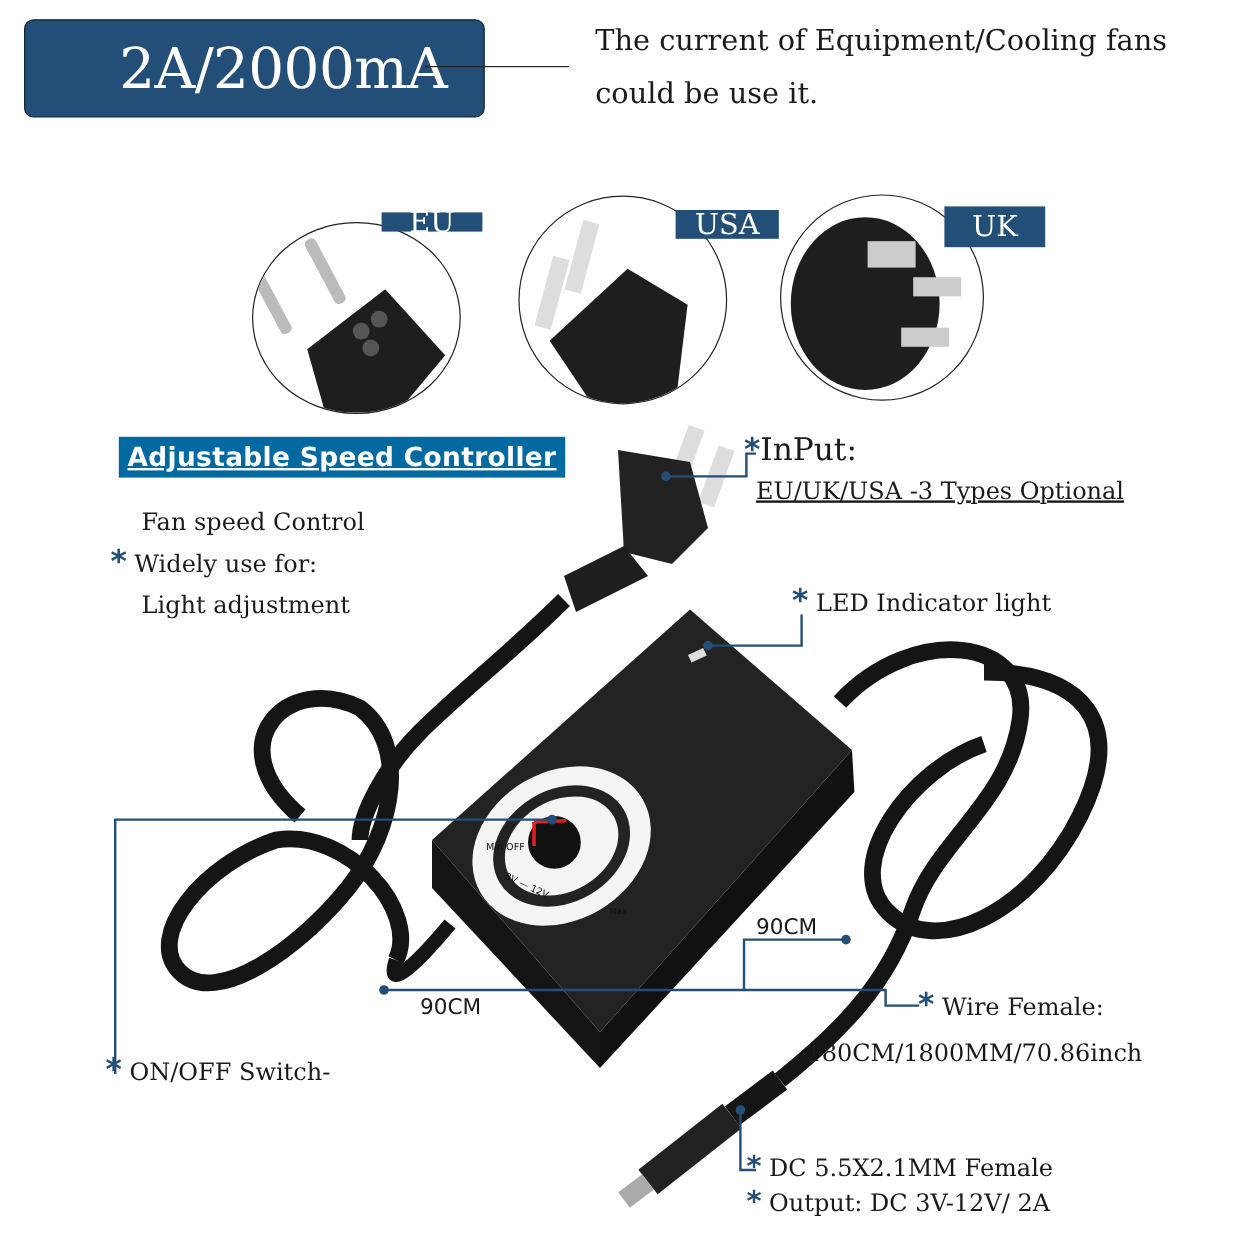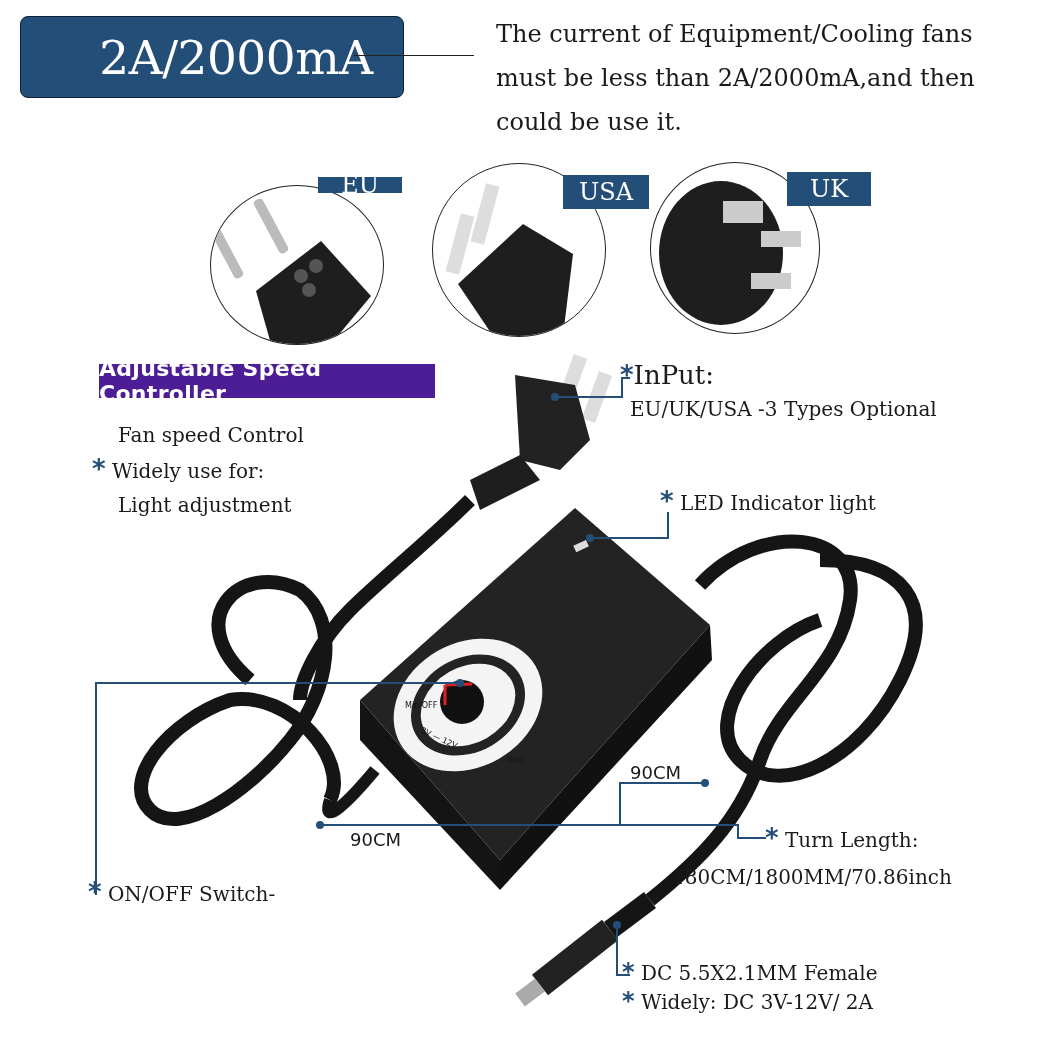--- a/index.html
+++ b/index.html
@@ -5,32 +5,31 @@
   html, body { margin:0; padding:0; background:#ffffff; }
   body { width:1050px; height:1050px; position:relative; overflow:hidden; font-family:"DejaVu Serif", serif; color:#1a1a1a; }
   .abs { position:absolute; }
   .serif { font-family:"DejaVu Serif", serif; }
   .sans { font-family:"DejaVu Sans", sans-serif; }
   .badge-main { left:20px; top:16px; width:334px; height:80px; background:#234e78; border:1px solid #0e2238; border-radius:8px; color:#fff; font-size:47px; display:flex; align-items:center; justify-content:center; letter-spacing:-0.5px;padding-left:48px; }
   .lead-line { left:354px; top:55px; width:120px; height:1px; background:#222; }
   .top-note { left:496px; top:12px; width:520px; font-size:24px; line-height:44px; }
   .plug-circle { border:1.5px solid #222; border-radius:50%; background:#fff; overflow:hidden; }
   .plug-tag { background:#234e78; color:#fff; font-size:24px; display:flex; align-items:center; justify-content:center; }
-  .ctrl-tag { left:99px; top:364px; width:336px; height:34px; background:#4c1d95; color:#fff; font-size:22px; font-weight:bold; display:flex; align-items:center; justify-content:center; letter-spacing:0.3px; }
+  .ctrl-tag { left:99px; top:364px; width:372px; height:34px; background:#0369a1; color:#fff; font-size:22px; font-weight:bold; display:flex; align-items:center; justify-content:center; letter-spacing:0.3px;text-decoration:underline; }
   .star { color:#234e78; font-weight:bold; font-family:"DejaVu Sans", sans-serif; }
   .txt { font-size:20px; line-height:34px; white-space:nowrap; }
 </style>
 </head>
 <body>
 
 <div class="abs badge-main serif">2A/2000mA</div>
 <div class="abs lead-line"></div>
 <div class="abs top-note serif">
   <div>The current of Equipment/Cooling fans</div>
-  <div>must be less than 2A/2000mA,and then</div>
   <div>could be use it.</div>
 </div>
 
 <div class="abs plug-circle" style="left:210px;top:185px;width:172px;height:158px;">
   <svg width="172" height="158">
     <rect x="10" y="40" width="10" height="55" rx="4" fill="#bbb" transform="rotate(-28 15 65)"></rect>
     <rect x="55" y="10" width="10" height="60" rx="4" fill="#bbb" transform="rotate(-28 60 40)"></rect>
     <polygon points="45,105 110,55 160,110 120,158 60,158" fill="#1e1e1e"></polygon>
     <circle cx="90" cy="90" r="7" fill="#555"></circle>
       <circle cx="105" cy="80" r="7" fill="#555"></circle>
@@ -39,21 +38,21 @@
 </div>
 <div class="abs plug-tag serif" style="left:318px;top:177px;width:84px;height:16px;">EU</div>
 
 <div class="abs plug-circle" style="left:432px;top:163px;width:172px;height:172px;">
   <svg width="172" height="172">
     <rect x="45" y="20" width="14" height="60" fill="#ddd" transform="rotate(15 52 50)"></rect>
     <rect x="20" y="50" width="14" height="60" fill="#ddd" transform="rotate(15 27 80)"></rect>
     <polygon points="25,120 90,60 140,90 130,172 60,172" fill="#1e1e1e"></polygon>
   </svg>
 </div>
-<div class="abs plug-tag serif" style="left:563px;top:175px;width:86px;height:34px;text-align:right;">USA</div>
+<div class="abs plug-tag serif" style="left:563px;top:175px;width:86px;height:24px;text-align:right;">USA</div>
 
 <div class="abs plug-circle" style="left:650px;top:162px;width:168px;height:170px;">
   <svg width="168" height="170">
     <ellipse cx="70" cy="90" rx="62" ry="72" fill="#1e1e1e"></ellipse>
     <rect x="72" y="38" width="40" height="22" fill="#ccc"></rect>
     <rect x="110" y="68" width="40" height="16" fill="#ccc"></rect>
     <rect x="100" y="110" width="40" height="16" fill="#ccc"></rect>
   </svg>
 </div>
 <div class="abs plug-tag serif" style="left:787px;top:172px;width:84px;height:34px;">UK</div>
@@ -117,35 +116,35 @@
       <circle cx="590" cy="538" r="4"></circle>
       <circle cx="460" cy="683" r="4"></circle>
     <circle cx="320" cy="825" r="4"></circle>
       <circle cx="705" cy="783" r="4"></circle>
       <circle cx="617" cy="925" r="4"></circle>
   </g>
 </svg>
 
 <div class="abs txt serif" style="left:620px;top:358px;">
   <div style="font-size:26px;line-height:34px;"><span class="star" style="font-size:26px;">*</span><span>InPut:</span></div>
-  <div style="padding-left:10px;">EU/UK/USA -3 Types Optional</div>
+  <div style="padding-left:10px;text-decoration:underline;">EU/UK/USA -3 Types Optional</div>
 </div>
 
 <div class="abs txt serif" style="left:660px;top:484px;">
   <span class="star" style="font-size:26px;">*</span> <span>LED Indicator light</span>
 </div>
 
 <div class="abs txt sans" style="left:350px;top:823px;font-size:18px;">90CM</div>
 <div class="abs txt sans" style="left:630px;top:756px;font-size:18px;">90CM</div>
 
 <div class="abs txt serif" style="left:765px;top:821px;">
-  <span class="star" style="font-size:26px;">*</span> <span>Turn Length:</span>
+  <span class="star" style="font-size:26px;">*</span> <span>Wire Female:</span>
 </div>
 <div class="abs txt serif" style="left:672px;top:860px;">180CM/1800MM/70.86inch</div>
 
 <div class="abs txt serif" style="left:88px;top:875px;">
   <div><span class="star" style="font-size:26px;">*</span> <span>ON/OFF Switch-</span></div>
 </div>
 
 <div class="abs txt serif" style="left:622px;top:958px;line-height:28px;">
   <div><span class="star" style="font-size:24px;">*</span> <span>DC 5.5X2.1MM Female</span></div>
-  <div><span class="star" style="font-size:24px;">*</span> <span>Widely:  DC 3V-12V/  2A</span></div>
+  <div><span class="star" style="font-size:24px;">*</span> <span>Output:  DC 3V-12V/  2A</span></div>
 </div>
 
 </body></html>

